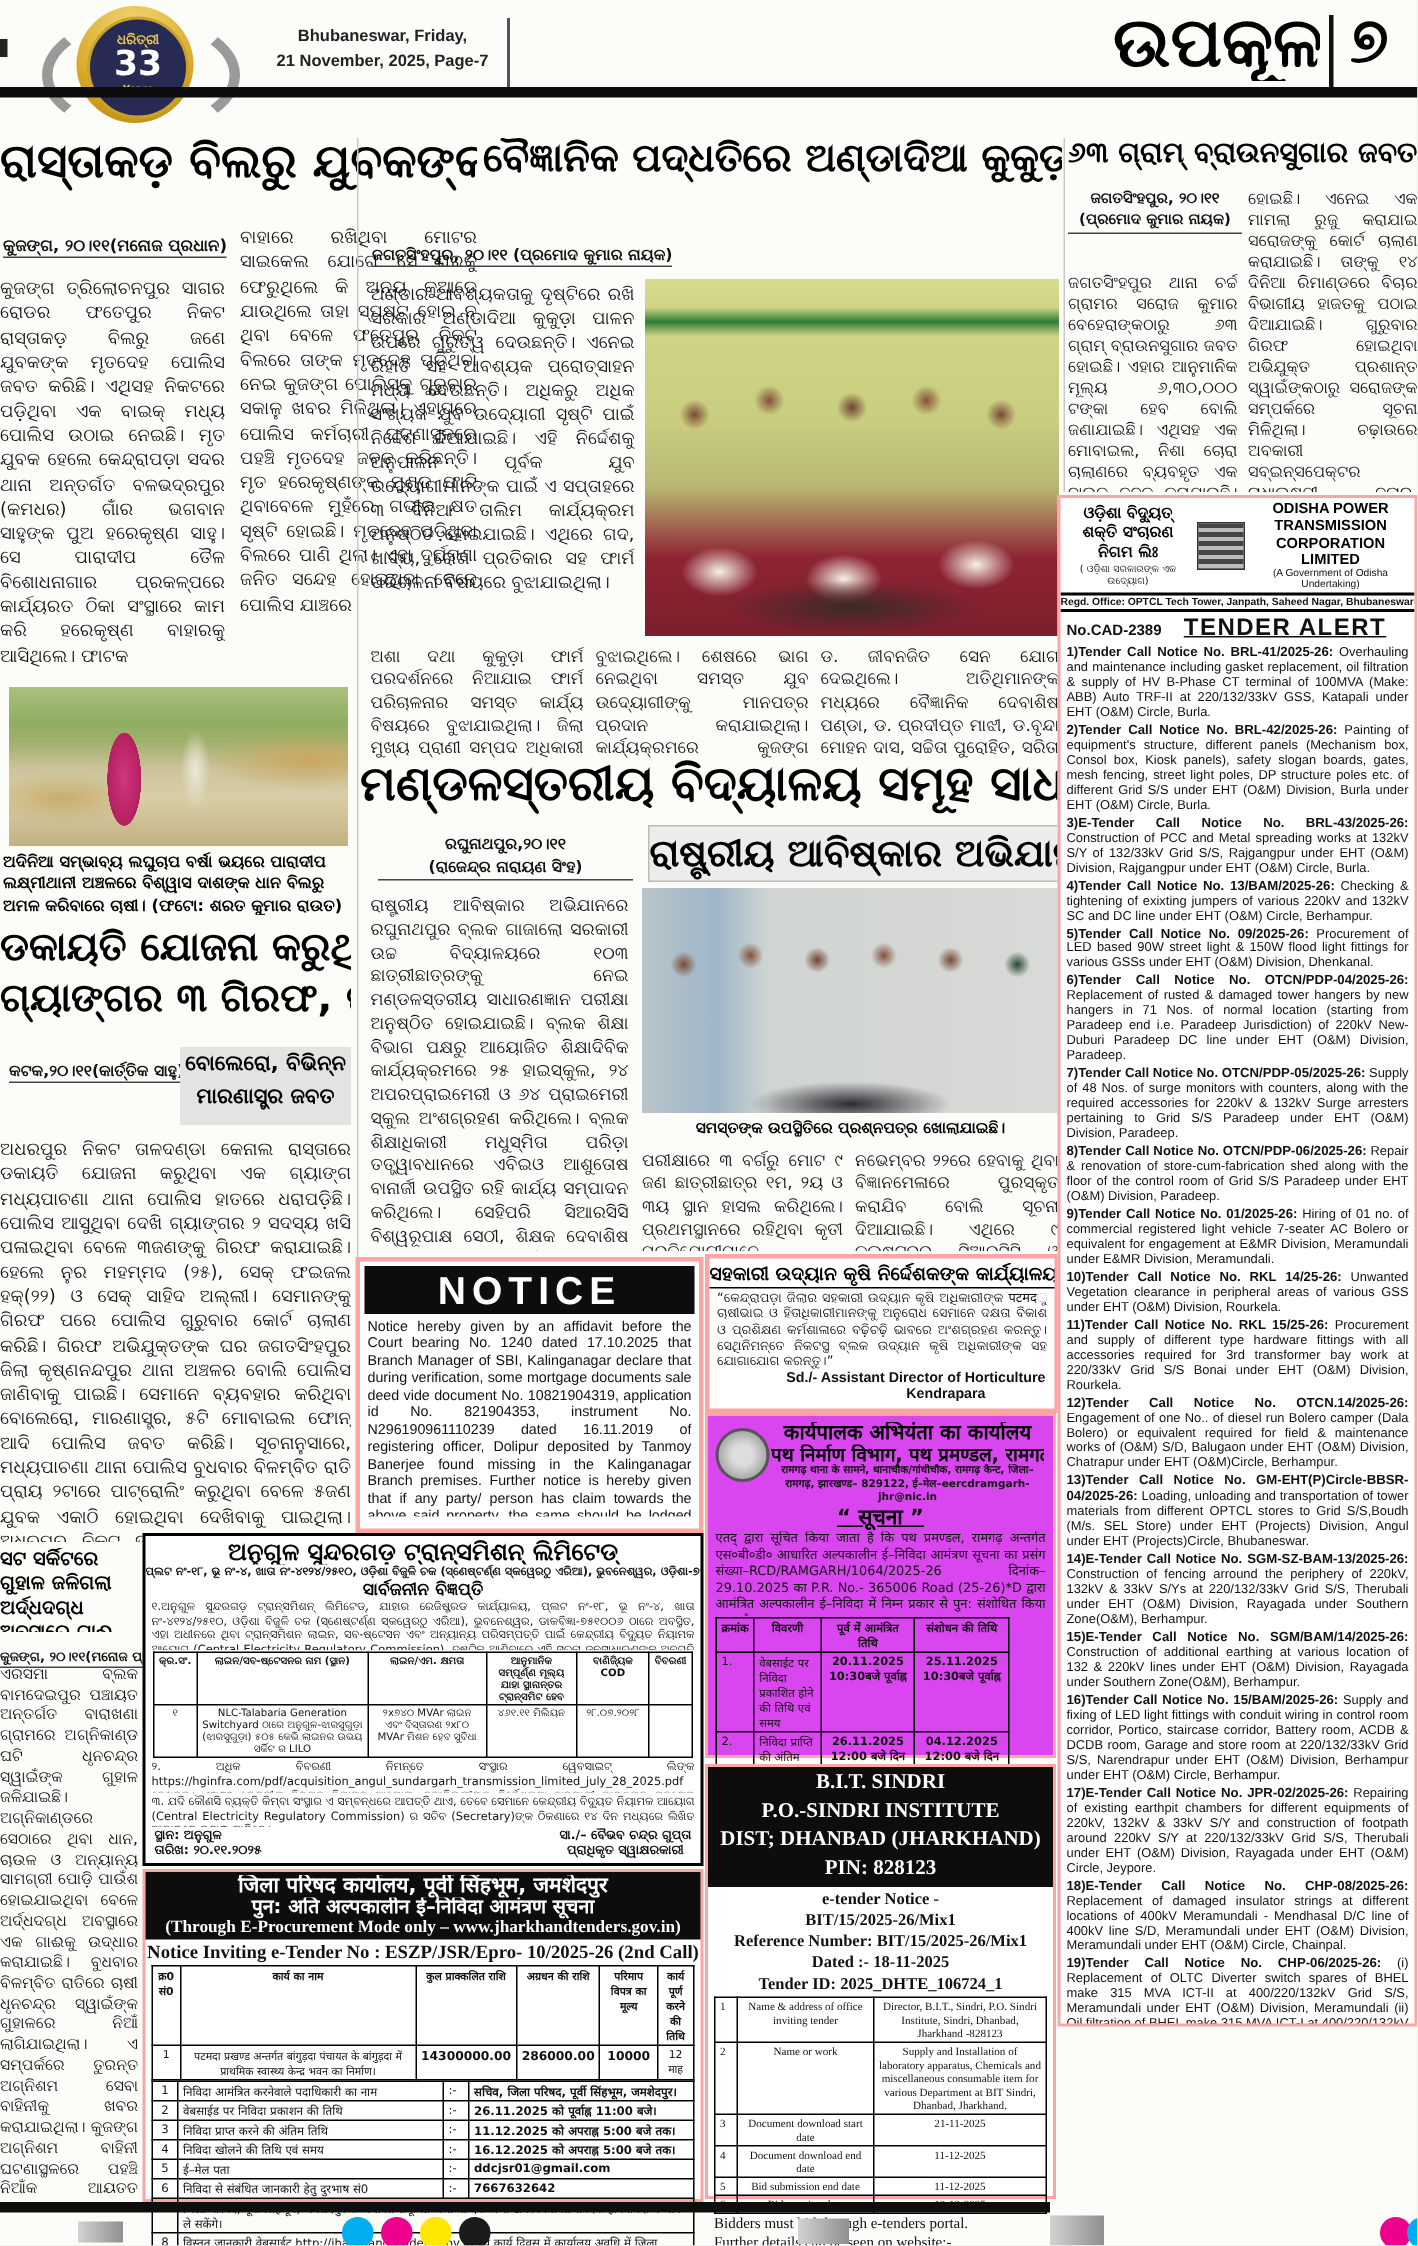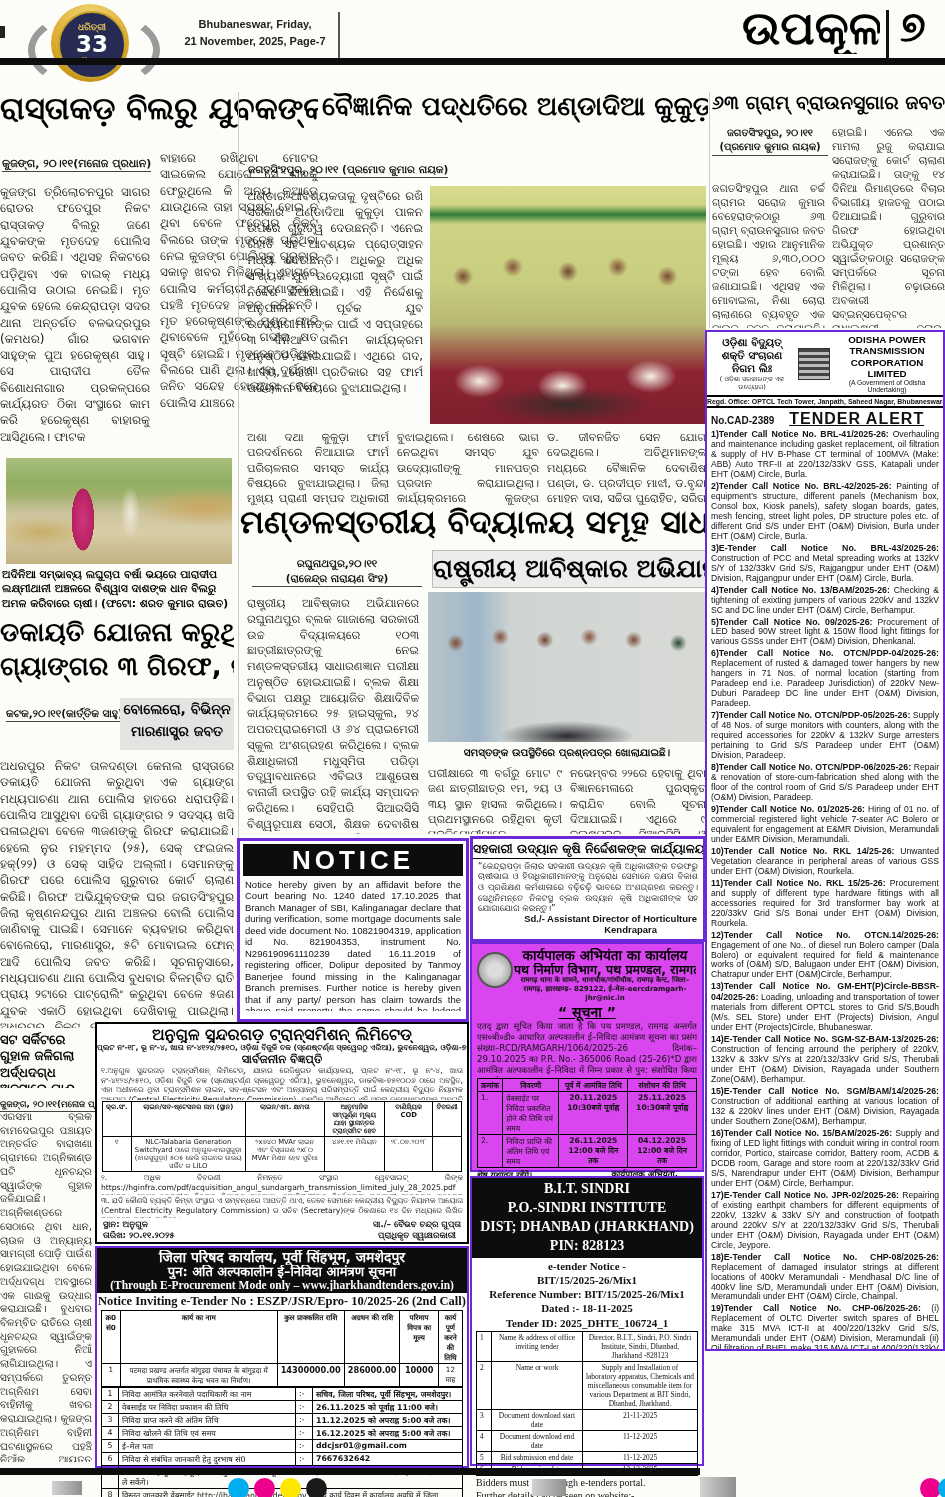--- a/index.html
+++ b/index.html
@@ -6,21 +6,21 @@
   .page{position:relative;width:945px;height:1497px;background:#fcfcf9;overflow:hidden;
         font-family:"DejaVu Sans",sans-serif;color:#111;}
   .abs{position:absolute;}
   .clip{overflow:hidden;}
   .hl{font-weight:bold;color:#000;line-height:1.08;}
   .nowrap{white-space:nowrap;}
   .bl{font-weight:bold;font-size:11px;border-bottom:1px solid #444;display:inline-block;padding-bottom:1px;}
   .jt{text-align:justify;font-size:12px;line-height:1.36;color:#151515;}
   .cap{font-weight:bold;font-size:10.8px;line-height:1.32;color:#000;}
   .vline{background:#c9c9c6;width:1px;}
-  .box{border:2px solid #6d28d9;background:#fff;}
+  .box{border:2px solid #fca5a5;background:#fff;}
   .bbar{background:#0d0d0d;color:#fff;text-align:center;}
   .sans{font-family:"Liberation Sans",sans-serif;}
   .serif{font-family:"Liberation Serif",serif;}
   .tiny{font-size:7.6px;line-height:1.25;}
   
   .optcl-items p{margin:0 0 1px 0;font-size:8.6px;line-height:1.16;text-align:justify;
                  font-family:"Liberation Sans",sans-serif;}
   .optcl-items b{font-size:8.8px;}
   
   table{border-collapse:collapse;width:100%;}
@@ -148,36 +148,36 @@
   <div class="abs vline" style="left:238px;top:92px;height:930px;"></div>
   <div class="abs vline" style="left:709px;top:92px;height:236px;"></div>
 
   <div class="abs box sans" style="left:237px;top:838px;width:226px;height:178px;border-width:3px;">
     <div class="bbar" style="margin:3px;height:32px;font-size:26px;font-weight:bold;letter-spacing:4px;line-height:32px;">NOTICE</div>
     <div class="clip" style="margin:2px 5px;font-size:9.5px;line-height:1.21;text-align:justify;height:132px;">Notice hereby given by an affidavit before the Court bearing No. 1240 dated 17.10.2025 that Branch Manager of SBI, Kalinganagar declare that during verification, some mortgage documents sale deed vide document No. 10821904319, application id No. 821904353, instrument No. N296190961110239 dated 16.11.2019 of registering officer, Dolipur deposited by Tanmoy Banerjee found missing in the Kalinganagar Branch premises. Further notice is hereby given that if any party/ person has claim towards the above said property, the same should be lodged within the intending parties and also with above stated branch of SBI, Kalinganagar within 15 days of the publication of notice.</div>
   </div>
 
   <div class="abs box" style="left:470px;top:836px;width:230px;height:100px;border-width:3px;">
     <div class="hl nowrap clip" style="font-size:12.5px;text-align:center;margin-top:3px;border-bottom:1px solid #000;padding-bottom:2px;">ସହକାରୀ ଉଦ୍ୟାନ କୃଷି ନିର୍ଦ୍ଦେଶକଙ୍କ କାର୍ଯ୍ୟାଳୟ, କେନ୍ଦ୍ରାପଡ଼ା</div>
-    <div class="clip" style="margin:2px 5px 0 5px;font-size:8.6px;line-height:1.25;text-align:justify;height:52px;">“କେନ୍ଦ୍ରାପଡ଼ା ଜିଲାର ସହକାରୀ ଉଦ୍ୟାନ କୃଷି ଅଧିକାରୀଙ୍କ ତରଫରୁ ଚାଷୀଭାଇ ଓ ହିତାଧିକାରୀମାନଙ୍କୁ ଅନୁରୋଧ ସେମାନେ ଦକ୍ଷତା ବିକାଶ ଓ ପ୍ରଶିକ୍ଷଣ କର୍ମଶାଳାରେ ବଢ଼ିଚଢ଼ି ଭାବରେ ଅଂଶଗ୍ରହଣ କରନ୍ତୁ। ସେଥିନିମନ୍ତେ ନିକଟସ୍ଥ ବ୍ଲକ ଉଦ୍ୟାନ କୃଷି ଅଧିକାରୀଙ୍କ ସହ ଯୋଗାଯୋଗ କରନ୍ତୁ।”</div>
+    <div class="clip" style="margin:2px 5px 0 5px;font-size:8.6px;line-height:1.25;text-align:justify;height:52px;">“କେନ୍ଦ୍ରାପଡ଼ା ଜିଲାର ସହକାରୀ ଉଦ୍ୟାନ କୃଷି ଅଧିକାରୀଙ୍କ पटमदୁ ଚାଷୀଭାଇ ଓ ହିତାଧିକାରୀମାନଙ୍କୁ ଅନୁରୋଧ ସେମାନେ ଦକ୍ଷତା ବିକାଶ ଓ ପ୍ରଶିକ୍ଷଣ କର୍ମଶାଳାରେ ବଢ଼ିଚଢ଼ି ଭାବରେ ଅଂଶଗ୍ରହଣ କରନ୍ତୁ। ସେଥିନିମନ୍ତେ ନିକଟସ୍ଥ ବ୍ଲକ ଉଦ୍ୟାନ କୃଷି ଅଧିକାରୀଙ୍କ ସହ ଯୋଗାଯୋଗ କରନ୍ତୁ।”</div>
     <div class="sans" style="text-align:right;font-weight:bold;font-size:9.5px;margin-right:6px;line-height:1.2;">
       <span>Sd./- Assistant Director of Horticulture</span><br><span style="margin-right:40px;">Kendrapara</span>
     </div>
   </div>
 
   <div class="abs box" style="left:470px;top:942px;width:230px;height:226px;border-width:2px;background:#d946ef;">
     <div class="abs" style="left:5px;top:8px;width:32px;height:32px;border-radius:50%;border:2px solid #555;background:radial-gradient(circle,#ddd 30%,#aaa 70%);"></div>
     <div style="margin:4px 6px 0 42px;text-align:center;">
       <div class="hl nowrap clip" style="font-size:13.5px;">कार्यपालक अभियंता का कार्यालय</div>
       <div class="hl nowrap clip" style="font-size:12.5px;">पथ निर्माण विभाग, पथ प्रमण्डल, रामगढ़।</div>
       <div class="clip" style="font-size:7px;line-height:1.3;font-weight:bold;">रामगढ़ थाना के सामने, थानाचौक/गांधीचौक, रामगढ़ कैन्ट, जिला–रामगढ़, झारखण्ड– 829122, ई–मेल–eercdramgarh-jhr@nic.in</div>
     </div>
     <div class="hl" style="text-align:center;font-size:14px;text-decoration:underline;margin-top:2px;">“ सूचना ”</div>
     <div class="clip" style="margin:1px 5px;font-size:8.6px;line-height:1.28;text-align:justify;height:56px;">एतद् द्वारा सूचित किया जाता है कि पथ प्रमण्डल, रामगढ़ अन्तर्गत एस०बी०डी० आधारित अल्पकालीन ई–निविदा आमंत्रण सूचना का प्रसंग संख्या–RCD/RAMGARH/1064/2025-26 दिनांक–29.10.2025 का P.R. No.- 365006 Road (25-26)*D द्वारा आमंत्रित अल्पकालीन ई–निविदा में निम्न प्रकार से पुन: संशोधित किया जाता है:–</div>
-    <table class="tb" style="width:220px;margin:0 5px;font-size:7.6px;border-radius:10px;">
+    <table class="tb" style="width:196px;margin:0 5px;font-size:7.6px;border-radius:10px;">
       <thead>
         <tr>
 
         <th style="font-weight:bold;">क्रमांक</th>
             <th style="font-weight:bold;">विवरणी</th>
             <th style="font-weight:bold;">पूर्व में आमंत्रित तिथि</th>
             <th style="font-weight:bold;">संशोधन की तिथि</th>
           </tr>
       </thead>
       <tbody>

